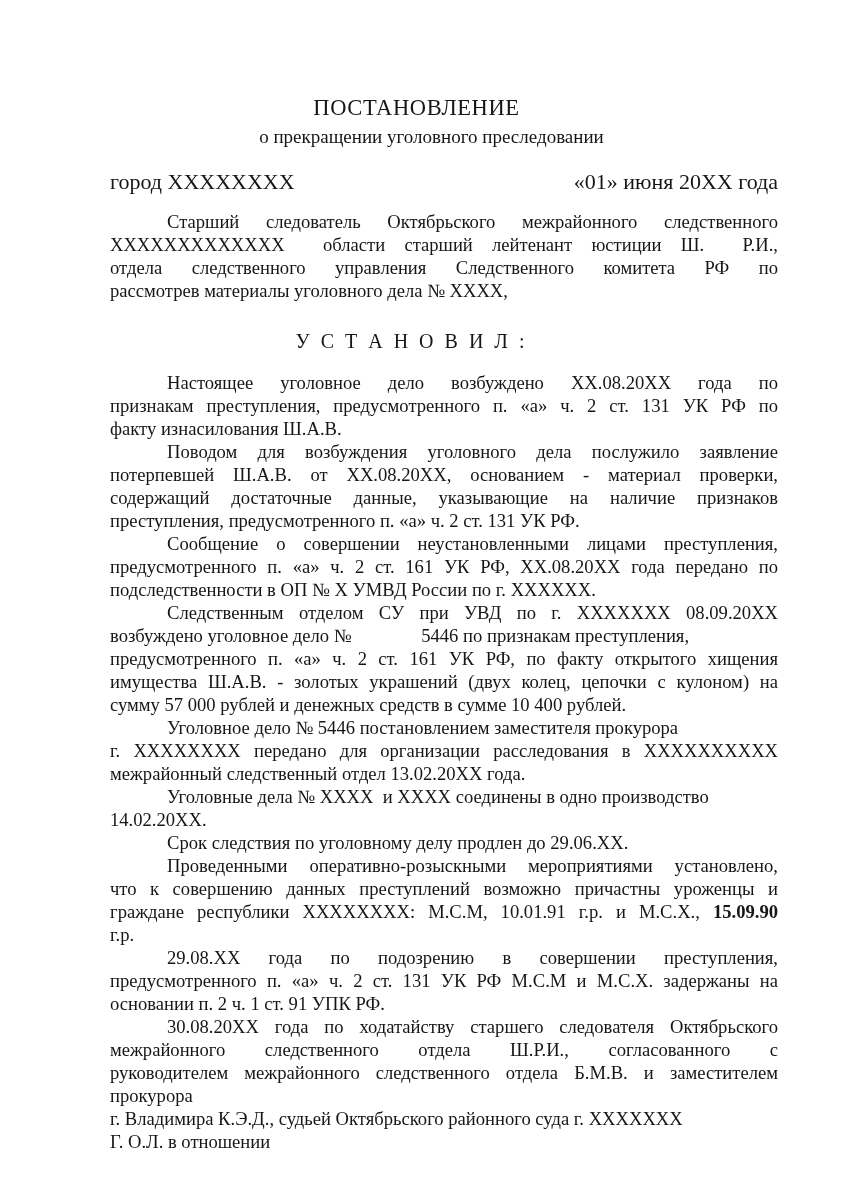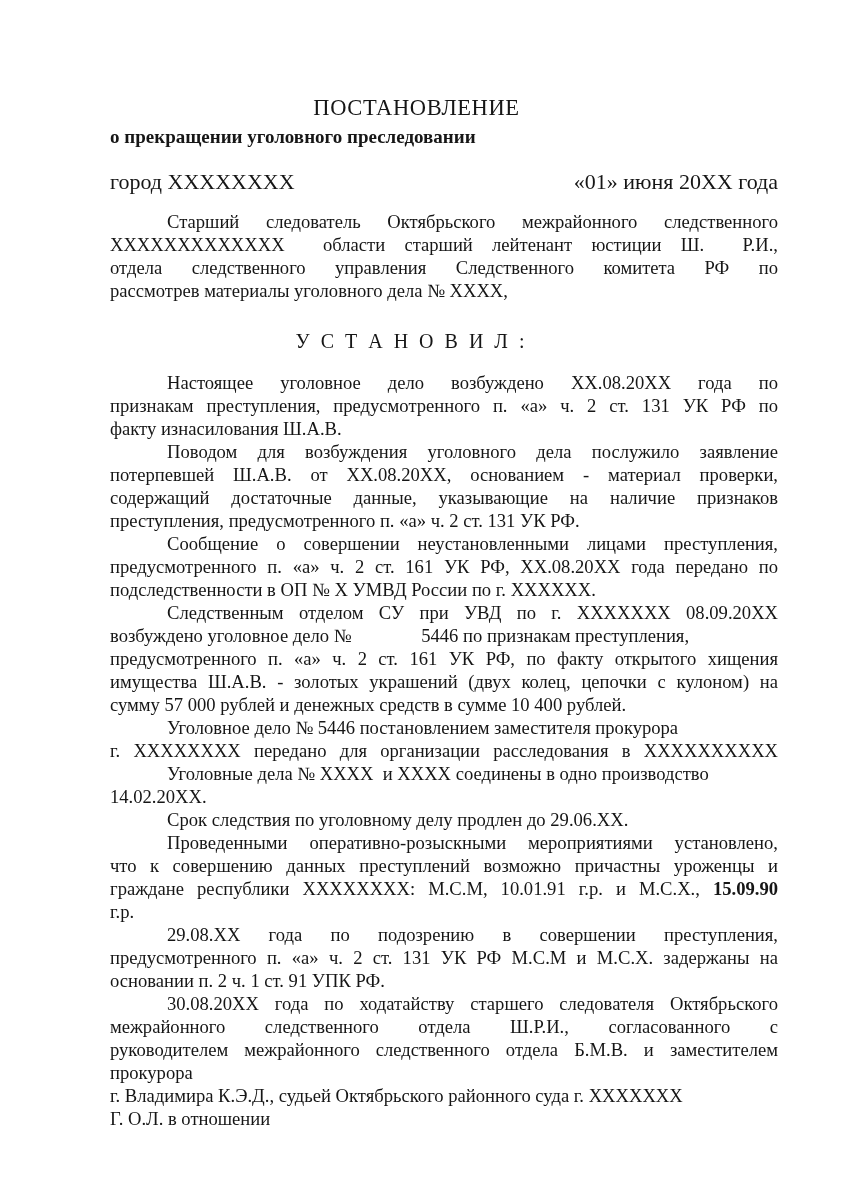--- a/index.html
+++ b/index.html
@@ -1,20 +1,20 @@
 <!DOCTYPE html>
 <html><head>
 <meta charset="utf-8">
 <style>
   html,body{margin:0;padding:0;background:#ffffff;}
   body{width:848px;height:1200px;font-family:"Liberation Serif","DejaVu Serif",serif;color:#161616;}
   .page{position:relative;width:848px;height:1200px;background:#ffffff;overflow:hidden;border-radius:25px;}
   .content{padding:96px 70px 0 110px;}
   .title{font-size:22.5px;line-height:24px;text-align:center;letter-spacing:0.6px;padding-right:55px;}
-  .subtitle{margin-top:5px;font-size:19px;line-height:23px;font-weight:bold;text-align:left;padding-right:25px;}
+  .subtitle{margin-top:5px;font-size:19px;line-height:23px;font-weight:normal;text-align:center;padding-right:25px;}
   .cityrow{margin-top:22px;display:flex;justify-content:space-between;font-size:22px;line-height:23px;}
   .preamble{margin-top:17px;}
   .heading{margin-top:28px;font-size:20px;line-height:23px;text-align:center;letter-spacing:3px;padding-right:65px;}
   .docbody{margin-top:18px;}
   .para{margin:0;}
   .ln{font-size:18.6px;line-height:23px;min-height:23px;white-space:normal;}
   .ln.j{text-align:justify;text-align-last:justify;}
   .ln.ind{text-indent:57px;}
   .bseg{font-weight:bold;}
 </style>
@@ -58,20 +58,21 @@
         <div class="para">
           <div class="ln j ind">Следственным отделом СУ при УВД по г. ХХХХХХХ 08.09.20ХХ</div>
           <div class="ln">возбуждено уголовное дело №&nbsp;&nbsp;&nbsp;&nbsp;&nbsp;&nbsp;&nbsp;&nbsp;&nbsp;&nbsp;&nbsp;&nbsp;&nbsp;&nbsp; 5446 по признакам преступления,</div>
           <div class="ln j">предусмотренного п. «а» ч. 2 ст. 161 УК РФ, по факту открытого хищения</div>
           <div class="ln j">имущества Ш.А.В. - золотых украшений (двух колец, цепочки с кулоном) на</div>
           <div class="ln">сумму 57 000 рублей и денежных средств в сумме 10 400 рублей.</div>
         </div>
         <div class="para">
           <div class="ln ind">Уголовное дело № 5446 постановлением заместителя прокурора</div>
           <div class="ln j">г. ХХХХХХХХ передано для организации расследования в ХХХХХХХХХХ</div>
+          <div class="ln">межрайонный следственный отдел 13.02.20ХХ года.</div>
         </div>
         <div class="para">
           <div class="ln ind">Уголовные дела № ХХХХ&nbsp; и ХХХХ соединены в одно производство</div>
           <div class="ln">14.02.20ХХ.</div>
         </div>
         <div class="para">
           <div class="ln ind">Срок следствия по уголовному делу продлен до 29.06.ХХ.</div>
         </div>
         <div class="para">
           <div class="ln j ind">Проведенными оперативно-розыскными мероприятиями установлено,</div>

